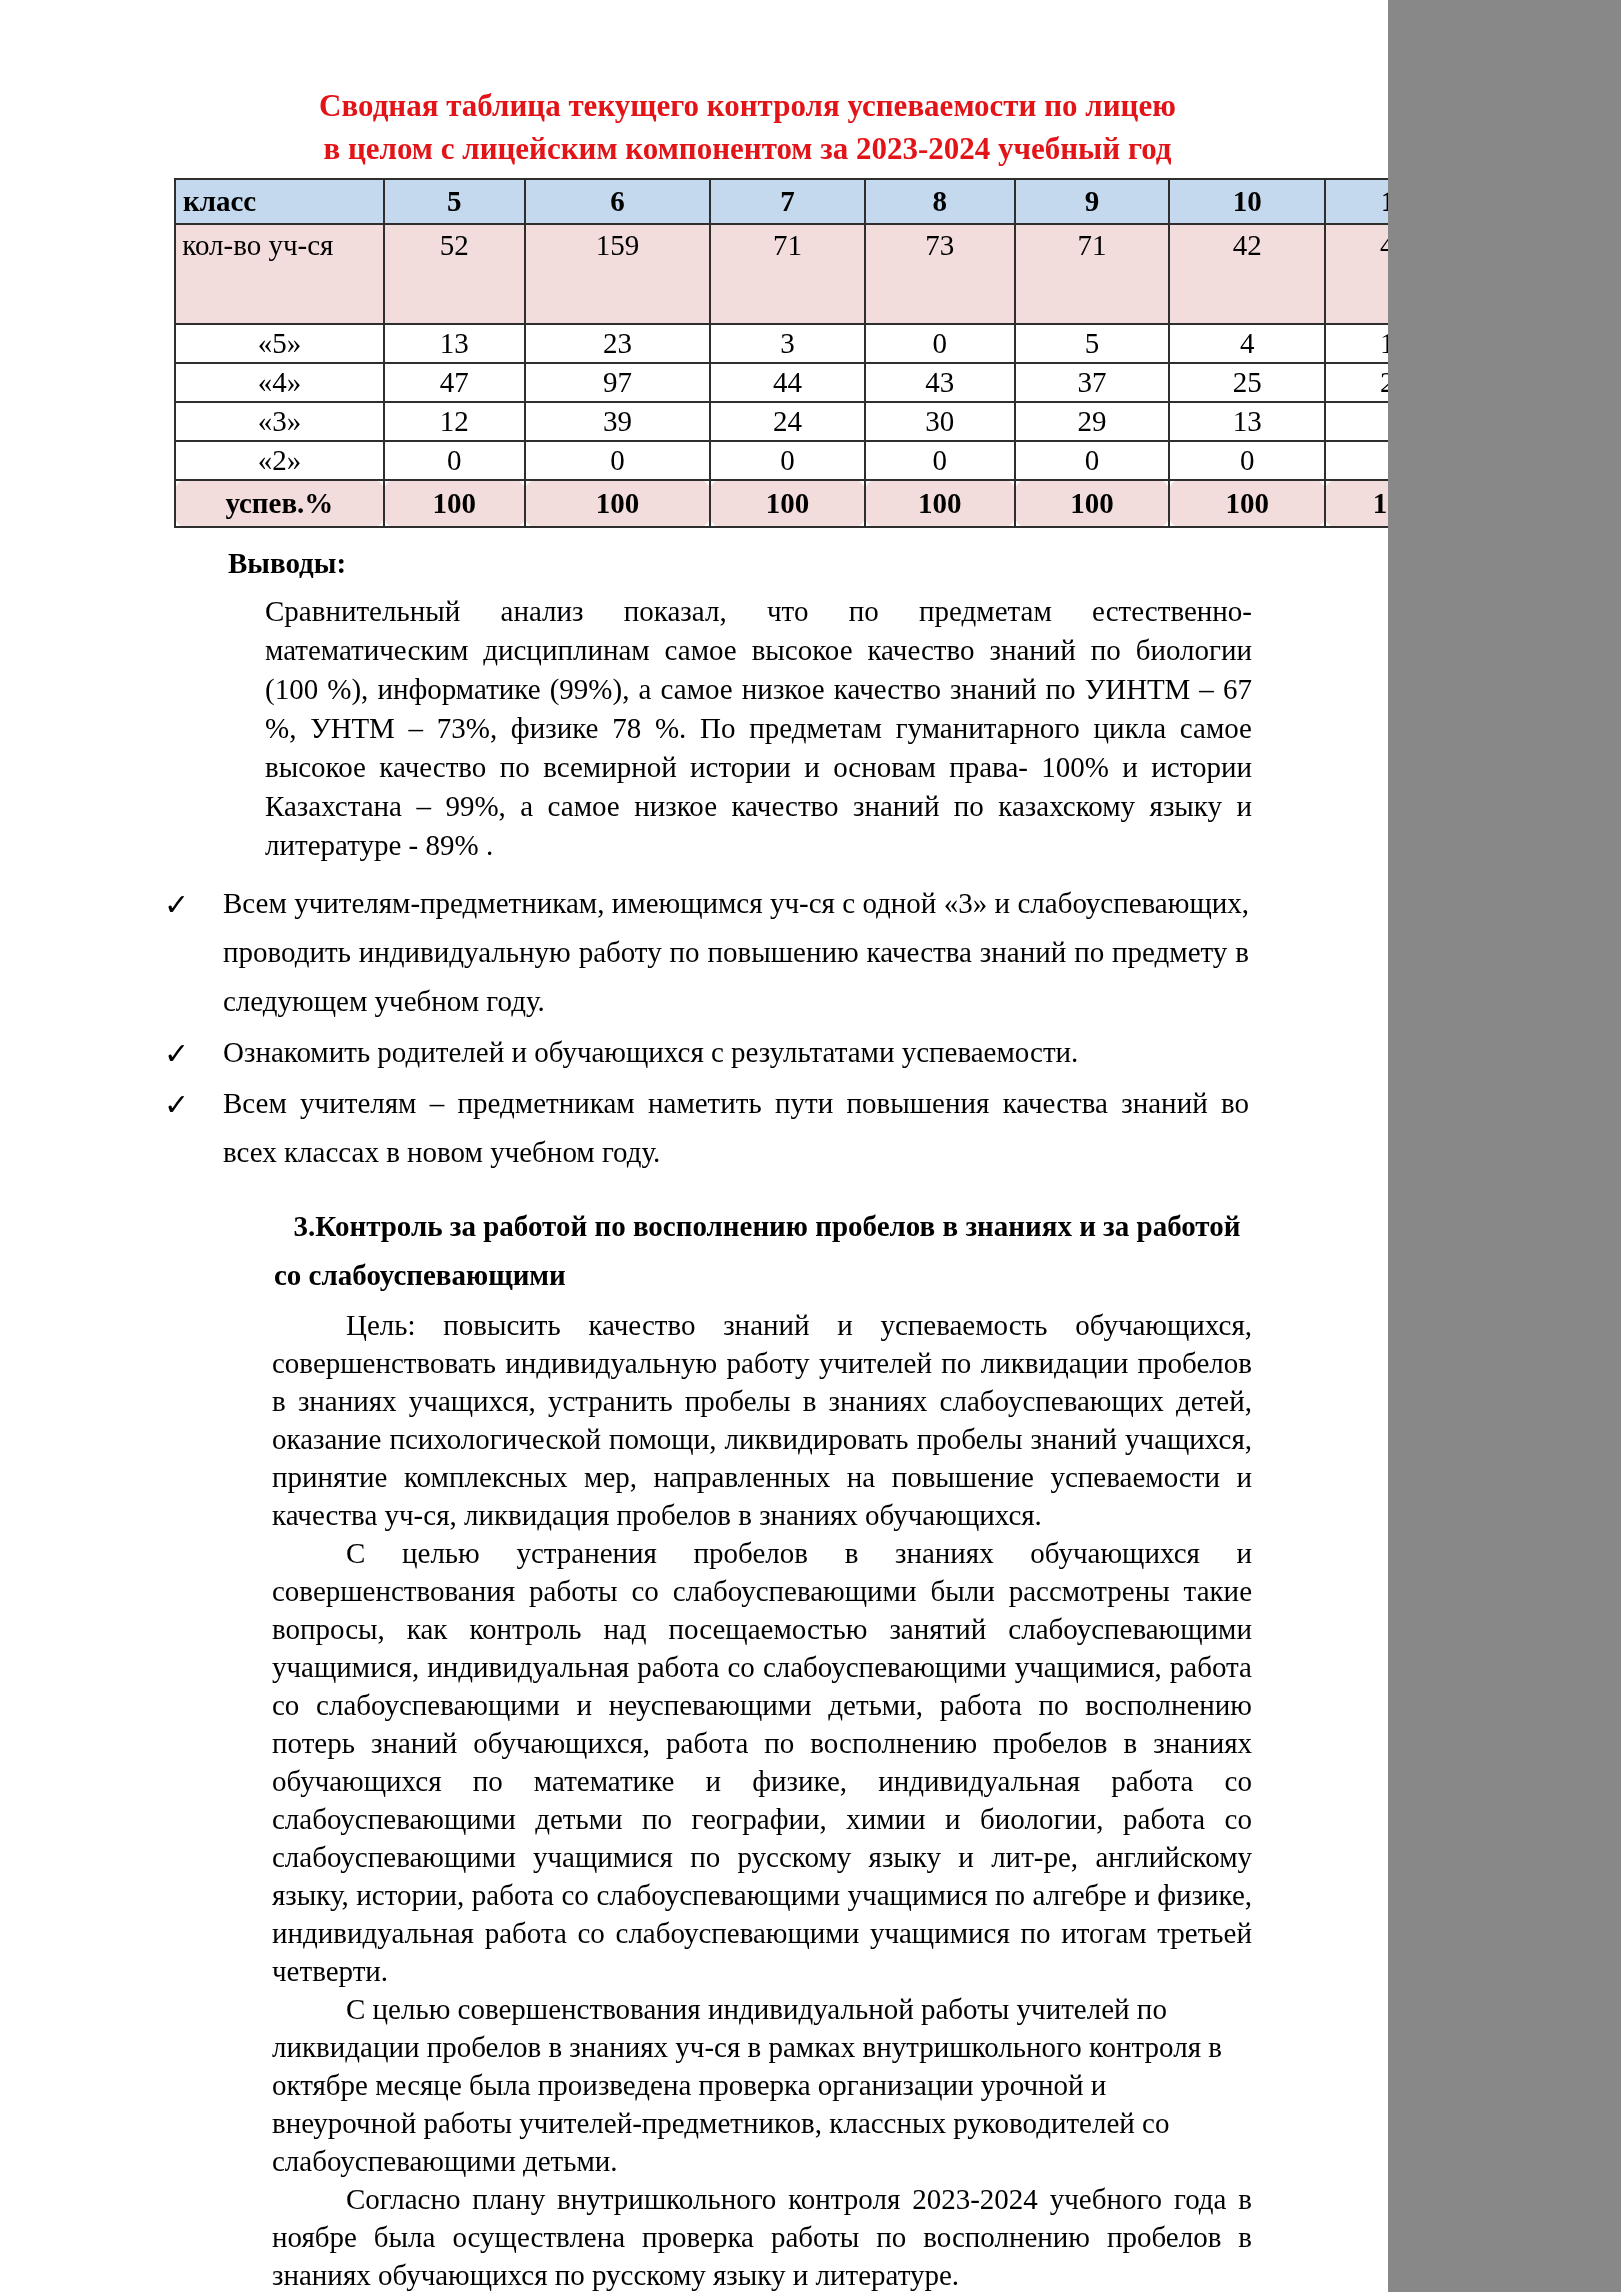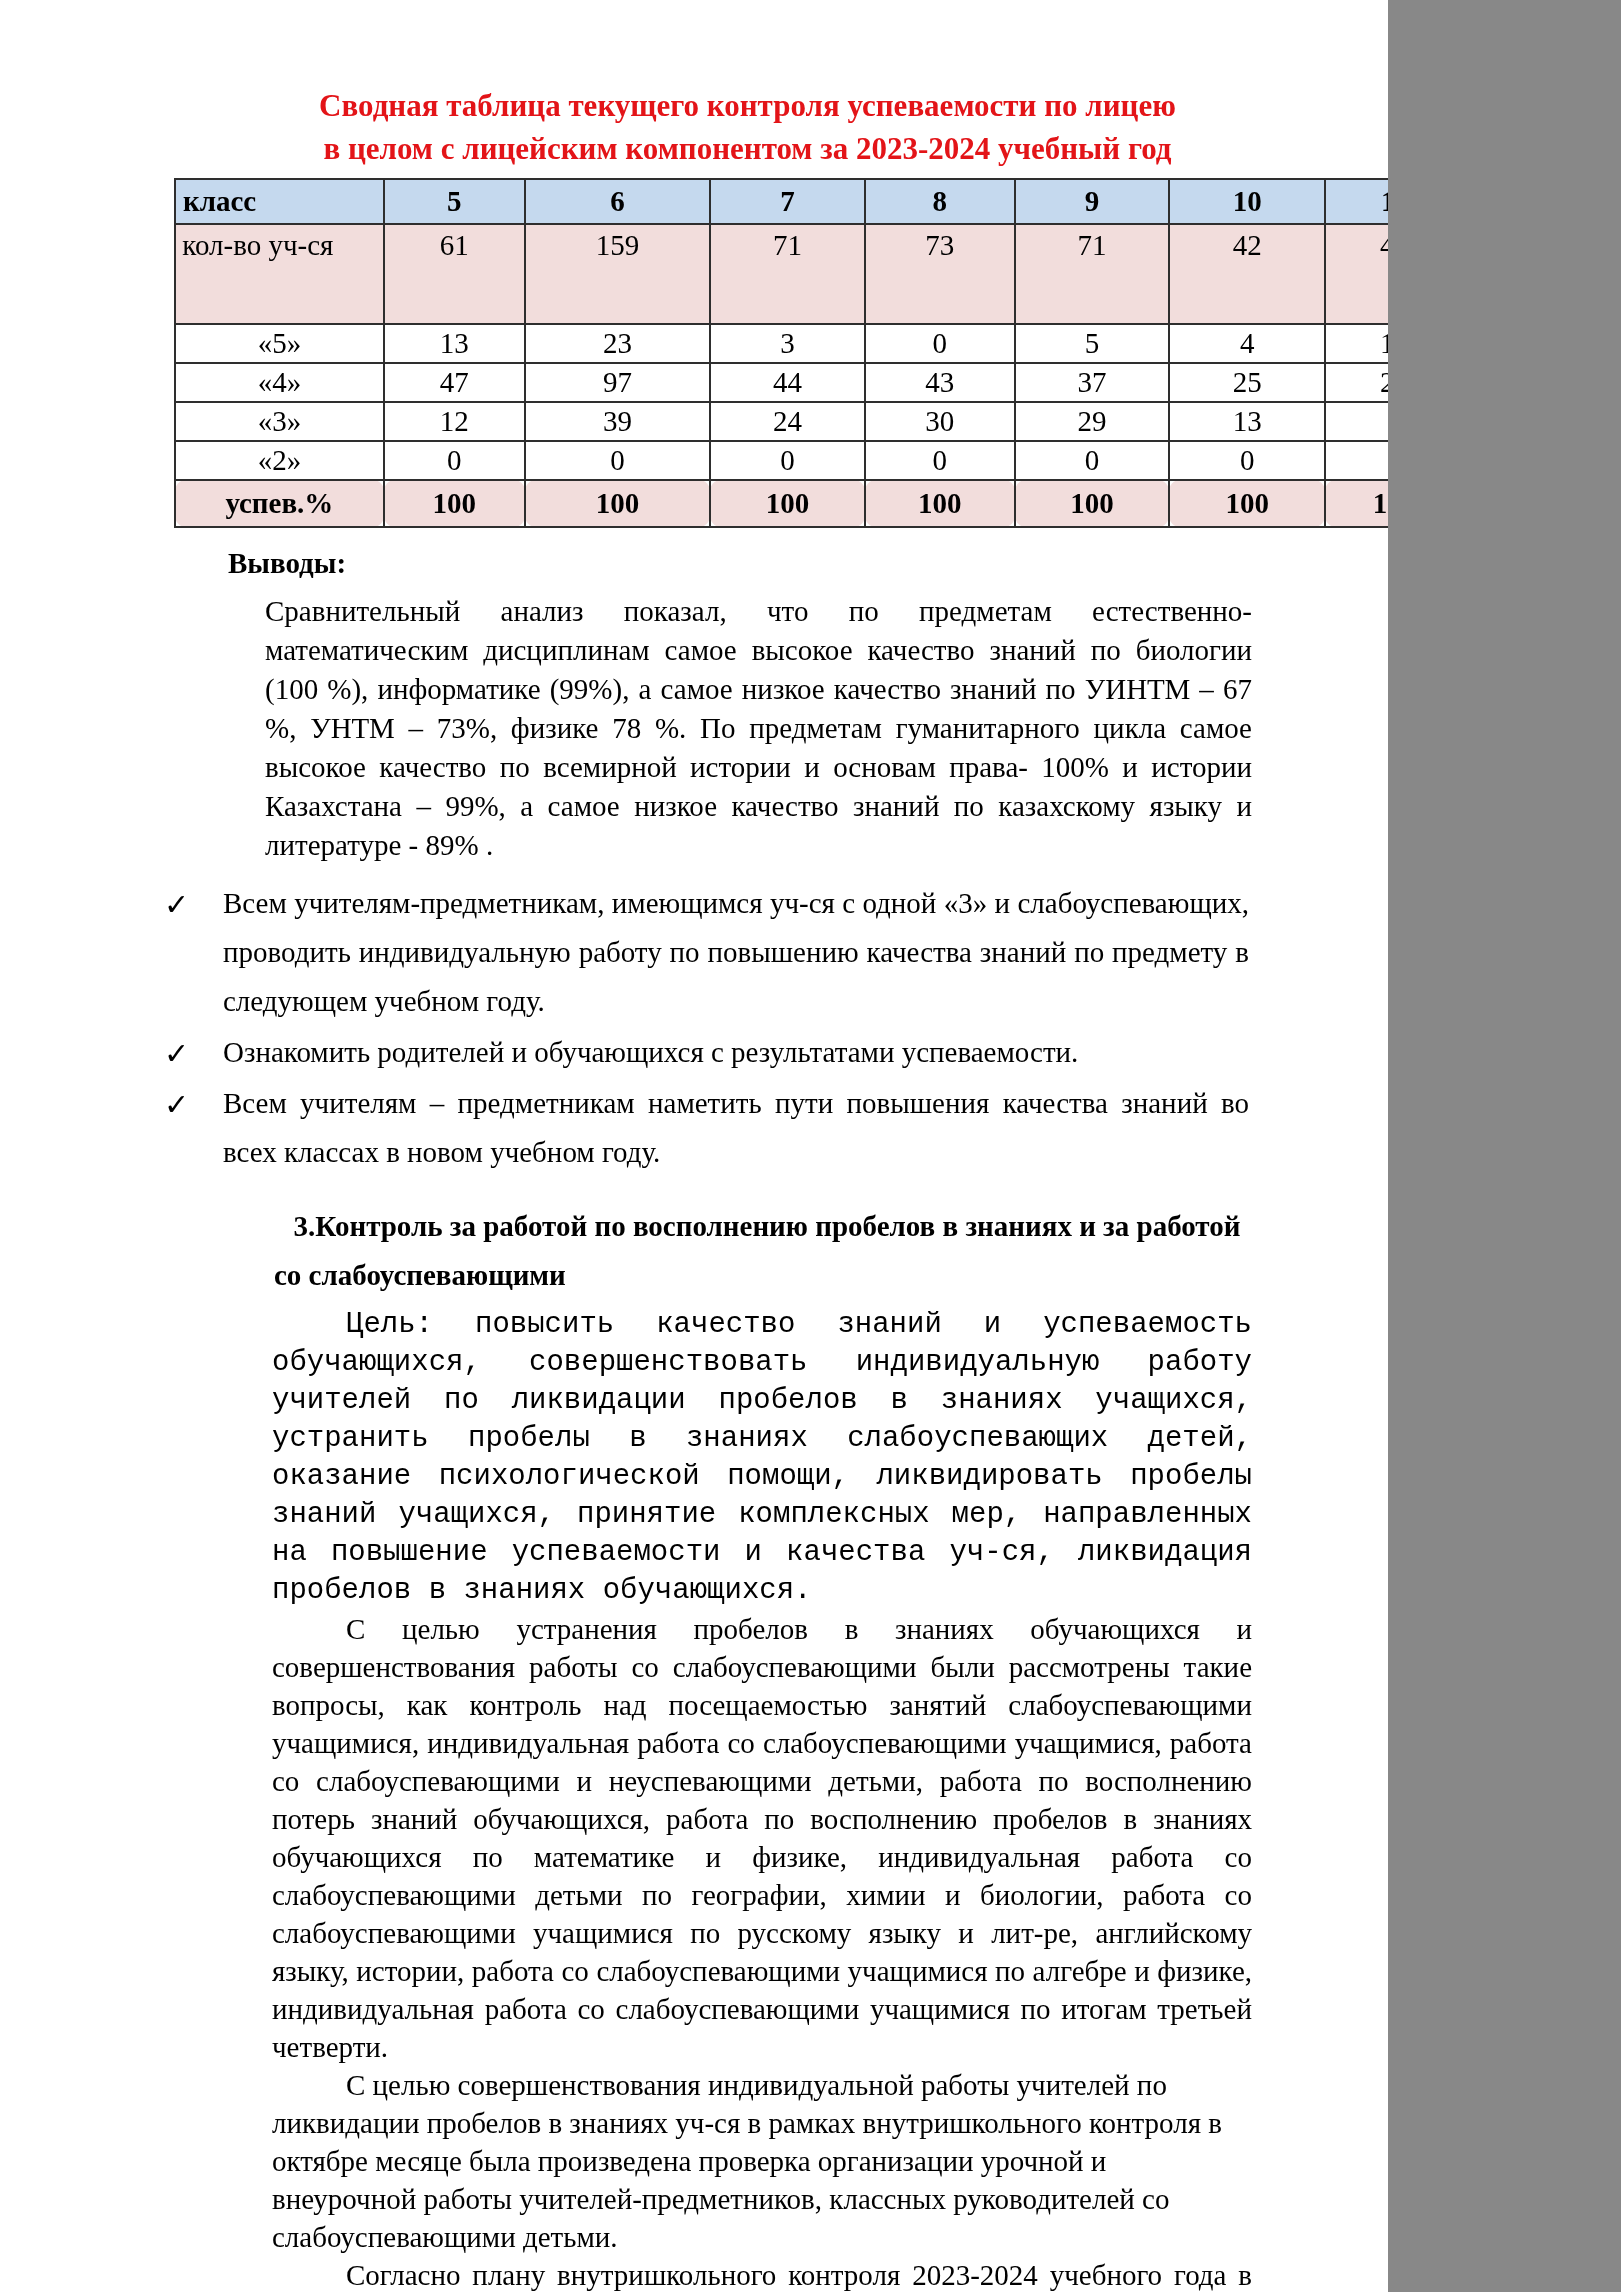--- a/index.html
+++ b/index.html
@@ -79,21 +79,21 @@
     text-indent:19.6px;
     font-size:29px;font-weight:700;line-height:49px;
   }
   .sec3 p{
     margin:0 136px 0 272px;
     font-size:29px;line-height:38px;
     text-align:justify;
     text-indent:74px;
   }
   .sec3 p.ragged{text-align:left;}
-  .sec3 p:first-of-type{margin-top:5.9px;font-family:Liberation Mono, monospace;}
+  .sec3 p:first-of-type{margin-top:5.9px;}
 </style>
 </head>
 <body>
 
 <div class="page">
 
   <div class="doc-title">
     <div>Сводная таблица текущего контроля успеваемости по лицею</div>
     <div>в целом  с  лицейским компонентом за 2023-2024 учебный год</div>
   </div>
@@ -117,21 +117,21 @@
       <td>6</td>
       <td>7</td>
       <td>8</td>
       <td>9</td>
       <td>10</td>
       <td>11</td>
       <td>итого</td>
     </tr>
     <tr class="pink tall">
       <td class="lbl">кол-во уч-ся</td>
-      <td>61</td>
+      <td>52</td>
       <td>159</td>
       <td>71</td>
       <td>73</td>
       <td>71</td>
       <td>42</td>
       <td>40</td>
       <td>528</td>
     </tr>
     <tr class="grade">
       <td class="lbl-c">«5»</td>

